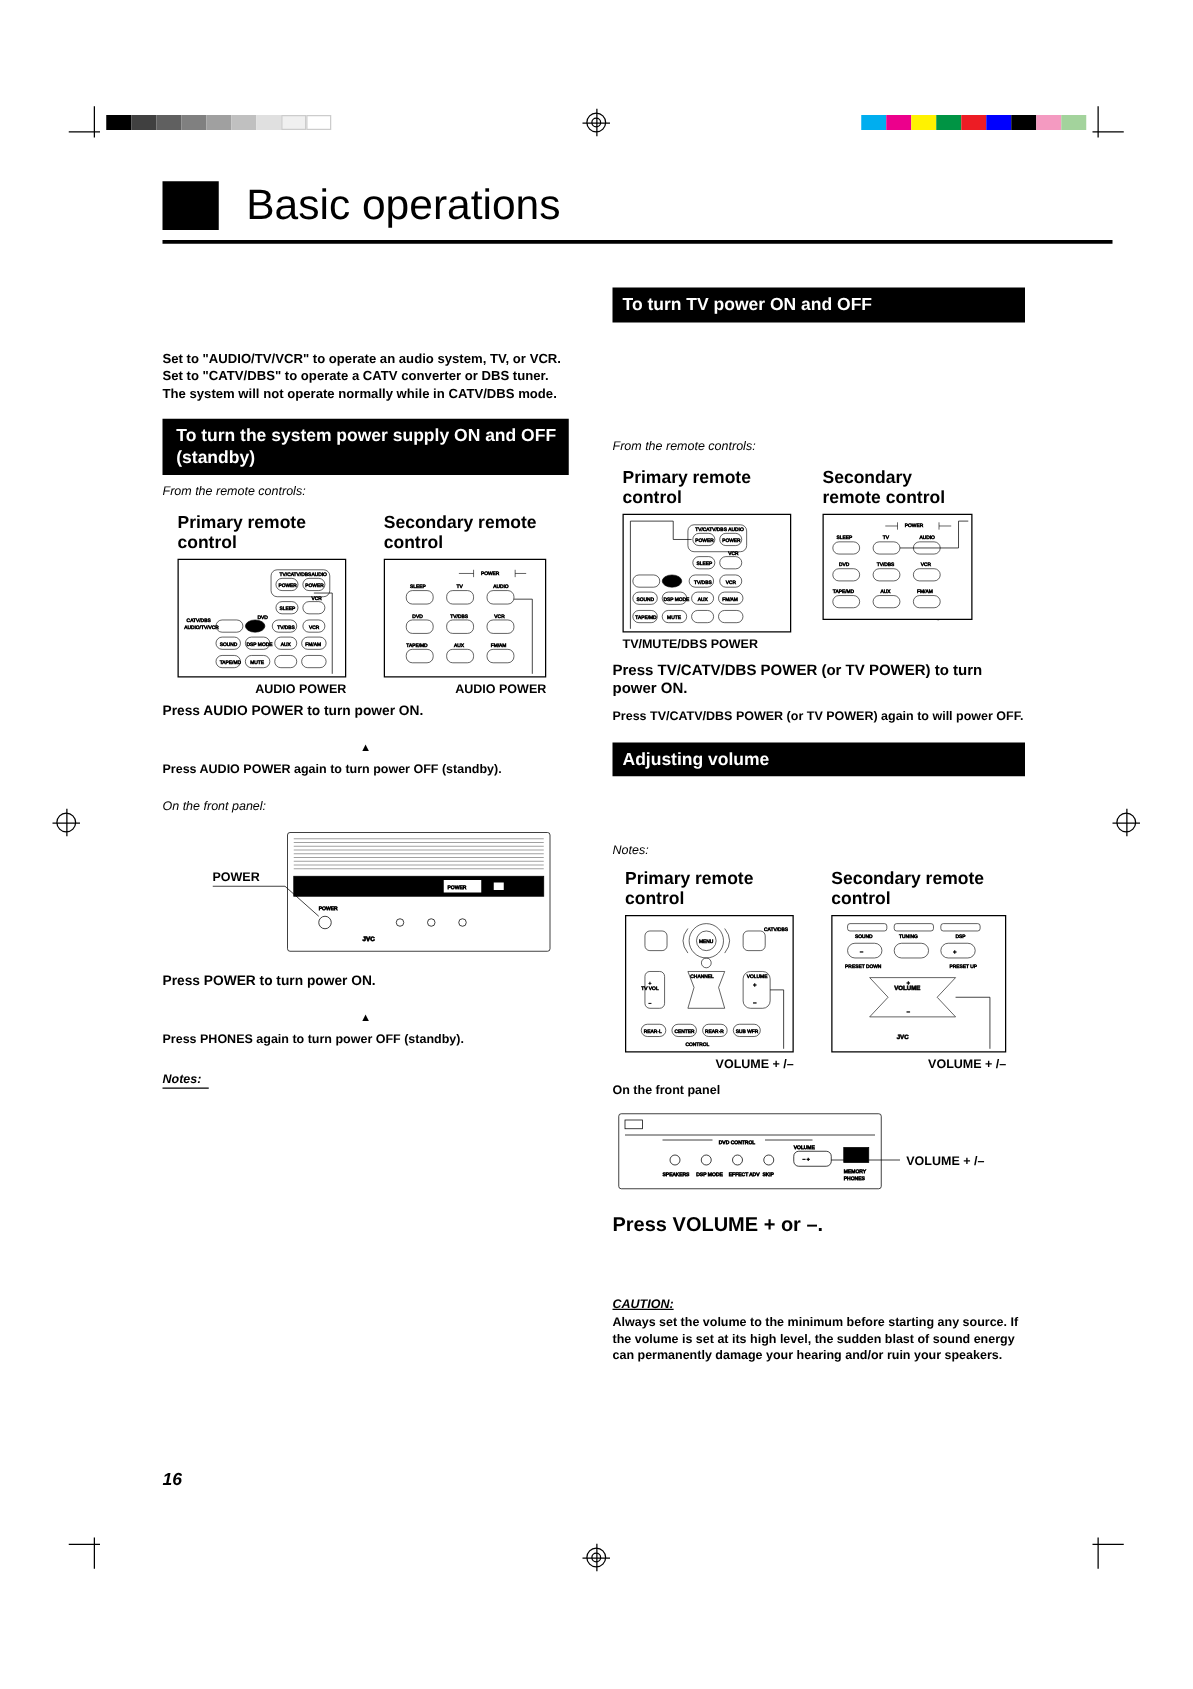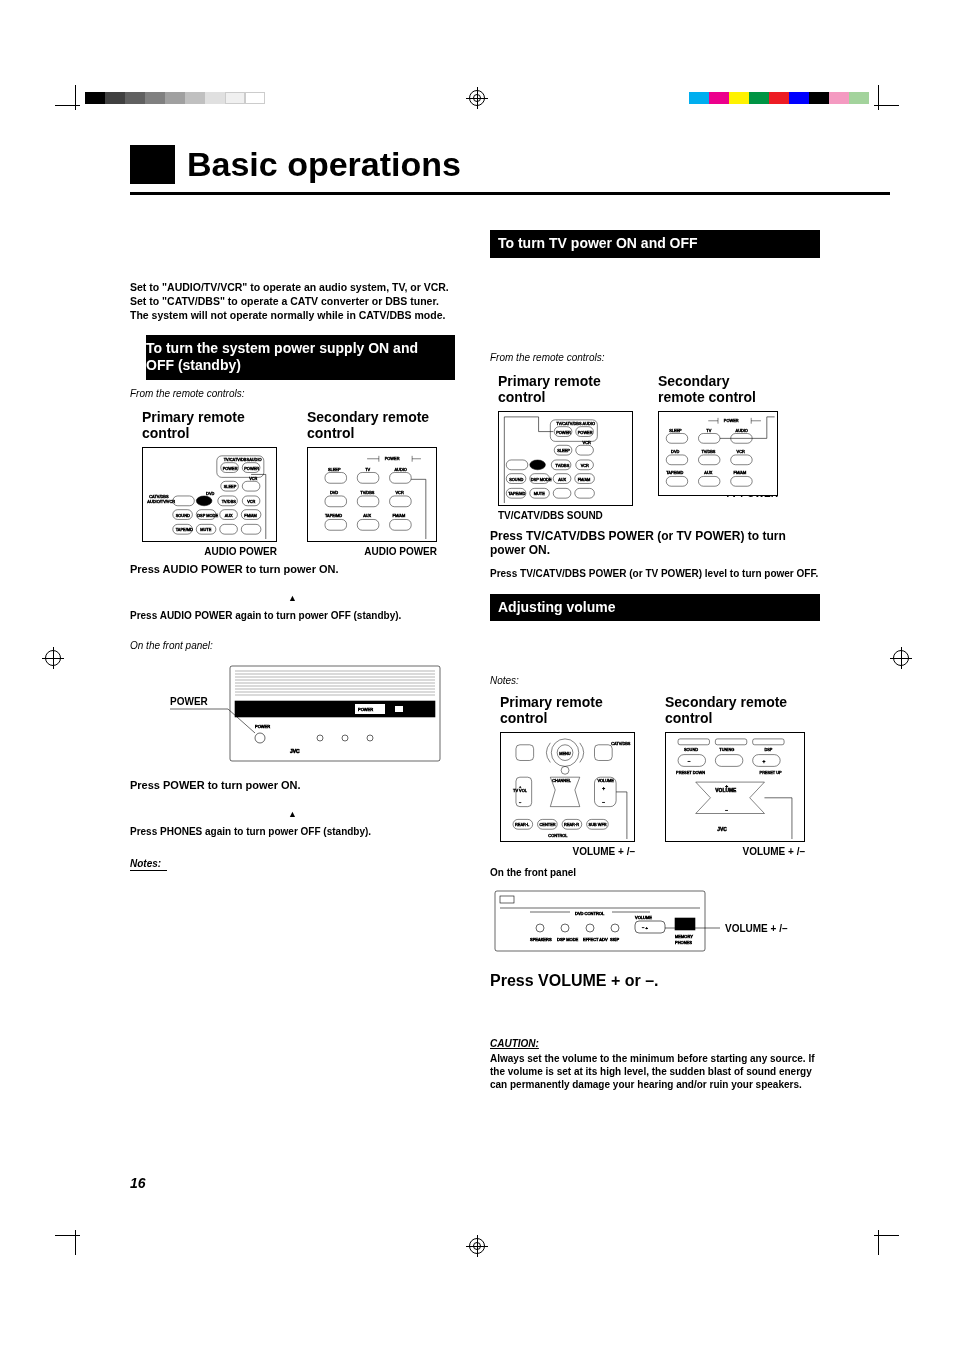--- a/index.html
+++ b/index.html
@@ -50,23 +50,23 @@
   .page {
     position: absolute;
     top: 145px;
     left: 130px;
     width: 695px;
   }
   .title-row { display: flex; align-items: stretch; margin-bottom: 8px; }
   .black-box { width: 45px; background: #000; }
   .title {
     font-size: 34px;
-    font-weight: 700;
+    font-weight: 400;
     letter-spacing: 0;
-    padding-left: 12px;
+    padding-left: 22px;
     display: flex;
     align-items: center;
     font-family: Arial Black, Arial, sans-serif;
   }
   .title-rule { height: 3px; background: #000; width: 760px; margin-left: 0; }
 
   .columns { display: flex; gap: 35px; margin-top: 35px; }
   .col { flex: 1; min-width: 0; font-size: 10.5px; }
   .col-left { width: 325px; flex: none; }
   .col-right { width: 330px; flex: none; }
@@ -74,21 +74,21 @@
   .intro { font-weight: bold; font-size: 10.5px; line-height: 1.35; margin-bottom: 12px; margin-top: 50px; }
   .section-hdr {
     background: #000;
     color: #fff;
     font-weight: bold;
     font-size: 14px;
     padding: 5px 8px 5px 8px;
     margin-bottom: 8px;
     line-height: 1.25;
   }
-  .section-hdr-indent { padding-left: 0; margin-left: 16px; }
+  .section-hdr-indent { padding-left: 11px; }
   .italic-sm { font-style: italic; font-weight: normal; font-size: 10px; margin: 6px 0; }
   .bold-step { font-weight: bold; font-size: 11px; margin: 6px 0; }
   .body-text { font-size: 10px; margin: 6px 0; line-height: 1.3; }
 
   .remote-row { display: flex; gap: 30px; margin: 10px 0 6px 12px; }
   .remote-block { flex: 1; }
   .remote-caption { font-weight: bold; font-size: 14px; margin-bottom: 6px; }
   .remote-caption-under { font-weight: bold; font-size: 10px; text-align: center; margin-top: 4px; }
   .diagram-box {
     border: 0.5px solid #000;
@@ -351,21 +351,21 @@
                 <rect x="7" y="78" width="20" height="10" rx="5"></rect>
                   <text x="9" y="85" class="tiny" fill="#000">TAPE/MD</text>
                 <rect x="31" y="78" width="20" height="10" rx="5"></rect>
                   <text x="35" y="85" class="tiny" fill="#000">MUTE</text>
                 <rect x="55" y="78" width="18" height="10" rx="5"></rect>
                 <rect x="77" y="78" width="20" height="10" rx="5"></rect>
               </g>
               <path class="leader" d="M 55 20 L 40 20 L 40 5 L 5 5 L 5 93"></path>
             </svg>
           </div>
-          <div class="remote-caption-under" style="text-align:left;padding-left:0">TV/CATV/DBS SOUND</div>
+          <div class="remote-caption-under" style="text-align:left;padding-left:0">TV/MUTE/DBS POWER</div>
         </div>
         <div class="remote-block" style="width:120px;flex:none">
           <div class="remote-caption">Secondary remote control</div>
           <div class="diagram-box" style="height:85px">
             <svg viewBox="0 0 120 85">
               <g fill="none" stroke="#000" stroke-width="0.5">
                 <text x="66" y="10" class="tiny" fill="#000">POWER</text>
                 <path d="M 60 6 L 60 12 M 60 9 L 50 9 M 94 6 L 94 12 M 94 9 L 104 9"></path>
                 <text x="10" y="20" class="tiny" fill="#000">SLEEP</text>
                 <rect x="7" y="22" width="22" height="10" rx="5"></rect>
@@ -387,21 +387,21 @@
                 <rect x="73" y="66" width="22" height="10" rx="5"></rect>
               </g>
               <path class="leader" d="M 62 27 L 110 27 L 110 5 L 118 5"></path>
             </svg>
           </div>
           <div class="remote-caption-under" style="text-align:right;margin-top:-8px">TV POWER</div>
         </div>
       </div>
 
       <div class="bold-step" style="font-size:12px;margin-top:8px">Press TV/CATV/DBS POWER (or TV POWER) to turn power ON.</div>
-      <div class="body-text" style="font-weight:bold;margin-top:10px">Press TV/CATV/DBS POWER (or TV POWER) level to turn power OFF.</div>
+      <div class="body-text" style="font-weight:bold;margin-top:10px">Press TV/CATV/DBS POWER (or TV POWER) again to will power OFF.</div>
 
       <div class="section-hdr" style="margin-top:14px">Adjusting volume</div>
 
       <div style="height:40px"></div>
       <div class="italic-sm">Notes:</div>
 
       <div class="vol-row">
         <div class="remote-block" style="width:135px;flex:none">
           <div class="remote-caption">Primary remote control</div>
           <div class="diagram-box" style="height:110px">

